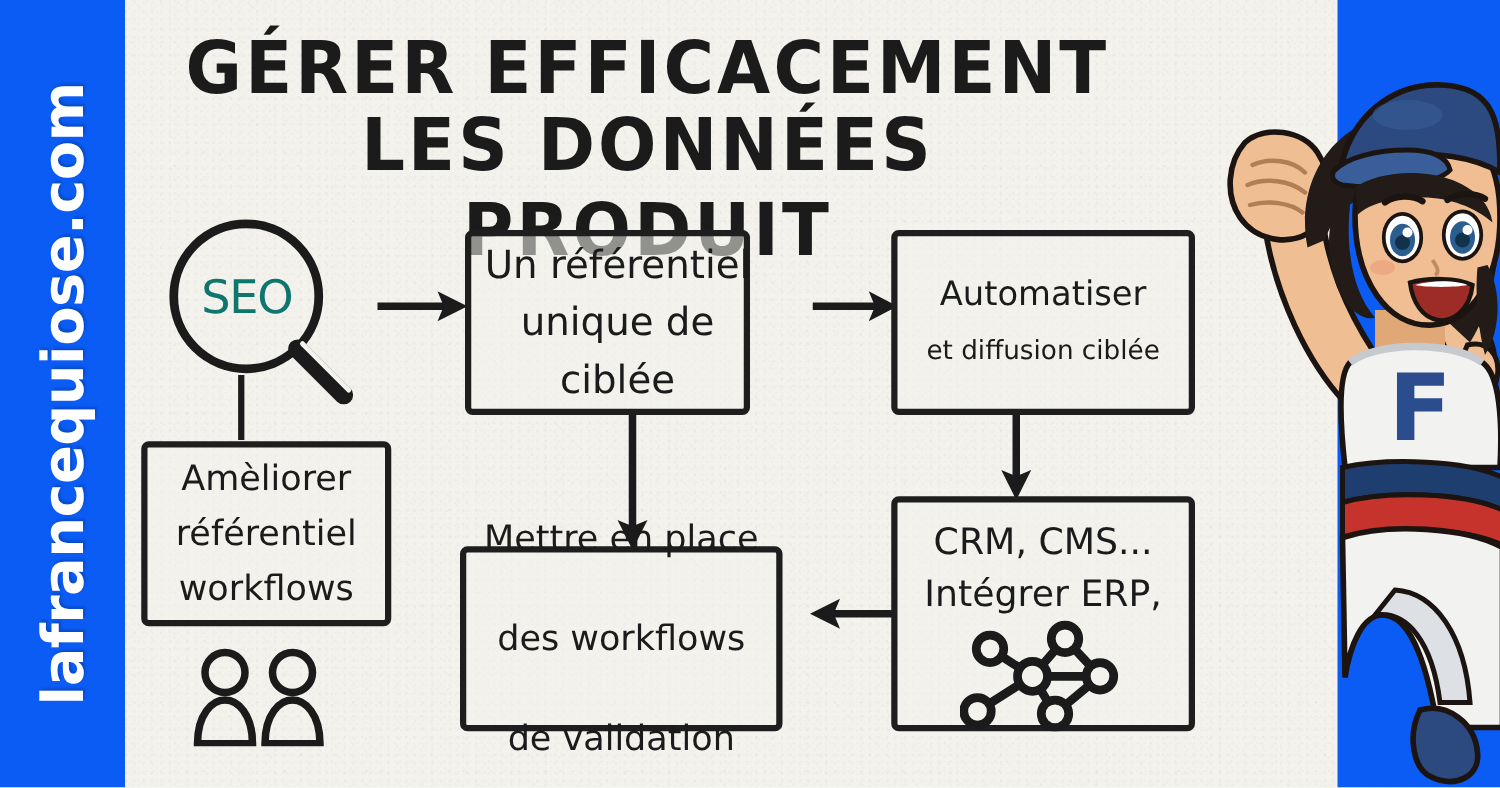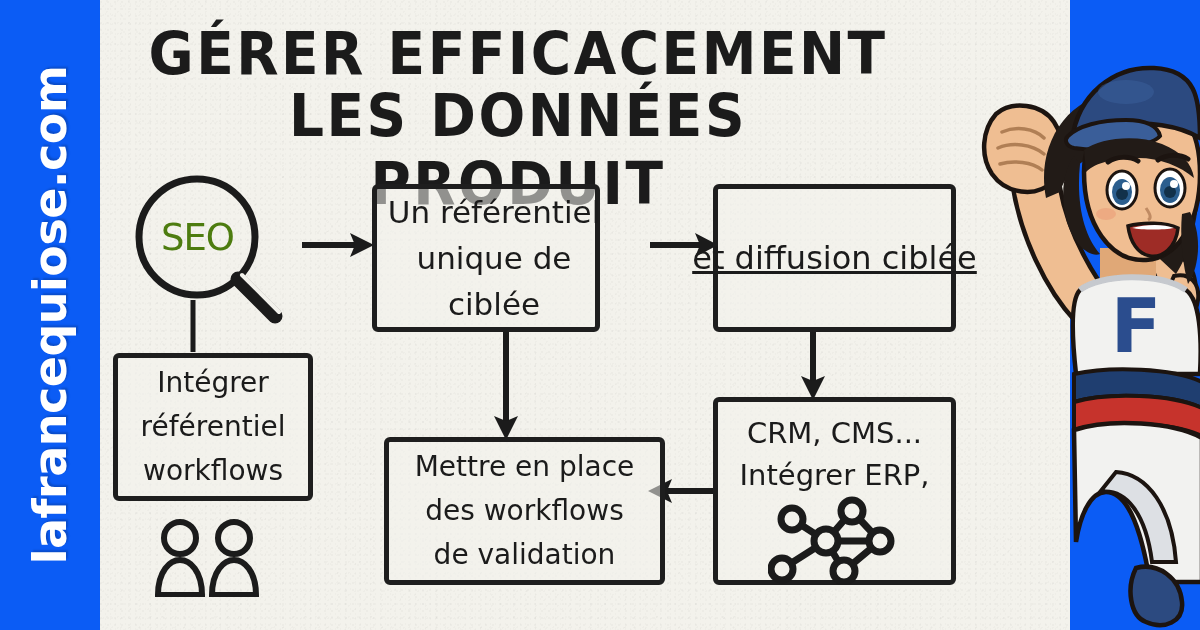--- a/index.html
+++ b/index.html
@@ -120,42 +120,42 @@
     color: #1B1B1B;
     text-align: center;
     white-space: nowrap;
   }
 
   #box-referentiel { left: 372px; top: 184px; width: 228px; height: 148px; padding-left: 16px; }
   #box-referentiel .btxt { font-size: 31px; line-height: 46px; }
 
   #box-automatiser { left: 713px; top: 184px; width: 243px; height: 148px; }
   #box-automatiser .btxt { font-size: 27px; line-height: 44px; }
-  #box-automatiser .btxt.l3 { font-size: 32px; text-decoration: underline; }
+  #box-automatiser .btxt.l3 { font-size: 21px; }
 
   #box-visibilite { left: 113px; top: 353px; width: 200px; height: 148px; }
   #box-visibilite .btxt { font-size: 28px; line-height: 44px; }
 
-  #box-workflows { left: 384px; top: 437px; width: 281px; height: 148px; }
+  #box-workflows { left: 368px; top: 437px; width: 258px; height: 148px; gap: 36px; }
   #box-workflows .btxt { font-size: 28px; line-height: 44px; }
 
   #box-erp { left: 713px; top: 397px; width: 243px; height: 188px; }
   #box-erp .btxt { font-size: 29px; line-height: 42px; }
 
   
   #seo-icon { position: absolute; left: 135px; top: 175px; width: 170px; height: 160px; }
   #seo-label {
     position: absolute;
     left: 135px; top: 175px;
     width: 125px; height: 125px;
     display: flex; align-items: center; justify-content: center;
     font-family: "DejaVu Sans", sans-serif;
     font-size: 37px;
     letter-spacing: -1px;
-    color: #4d7c0f;
+    color: #0f766e;
   }
 
   
   #people-icon { position: absolute; left: 148px; top: 517px; width: 120px; height: 80px; }
 
   
   #network-icon { position: absolute; left: 768px; top: 495px; width: 140px; height: 90px; }
 
   
   .arrow { position: absolute; }
@@ -225,25 +225,26 @@
       <path d="M2 23 L26 11 L21 23 L26 35 Z" fill="#1B1B1B"></path>
     </svg>
 
     <div class="hbox" id="box-referentiel">
       <span class="btxt l1">Un référentiel</span>
       <span class="btxt l2">unique de</span>
       <span class="btxt l3">ciblée</span>
     </div>
 
     <div class="hbox" id="box-automatiser">
+      <span class="btxt l1">Automatiser</span>
       <span class="btxt l3">et diffusion ciblée</span>
     </div>
 
     <div class="hbox" id="box-visibilite">
-      <span class="btxt l1">Intégrer</span>
+      <span class="btxt l1">Amèliorer</span>
       <span class="btxt l2">référentiel</span>
       <span class="btxt l3">workflows</span>
     </div>
 
     <div class="hbox" id="box-workflows">
       <span class="btxt l1">Mettre en place</span>
       <span class="btxt l2">des workflows</span>
       <span class="btxt l3">de validation</span>
     </div>
 

